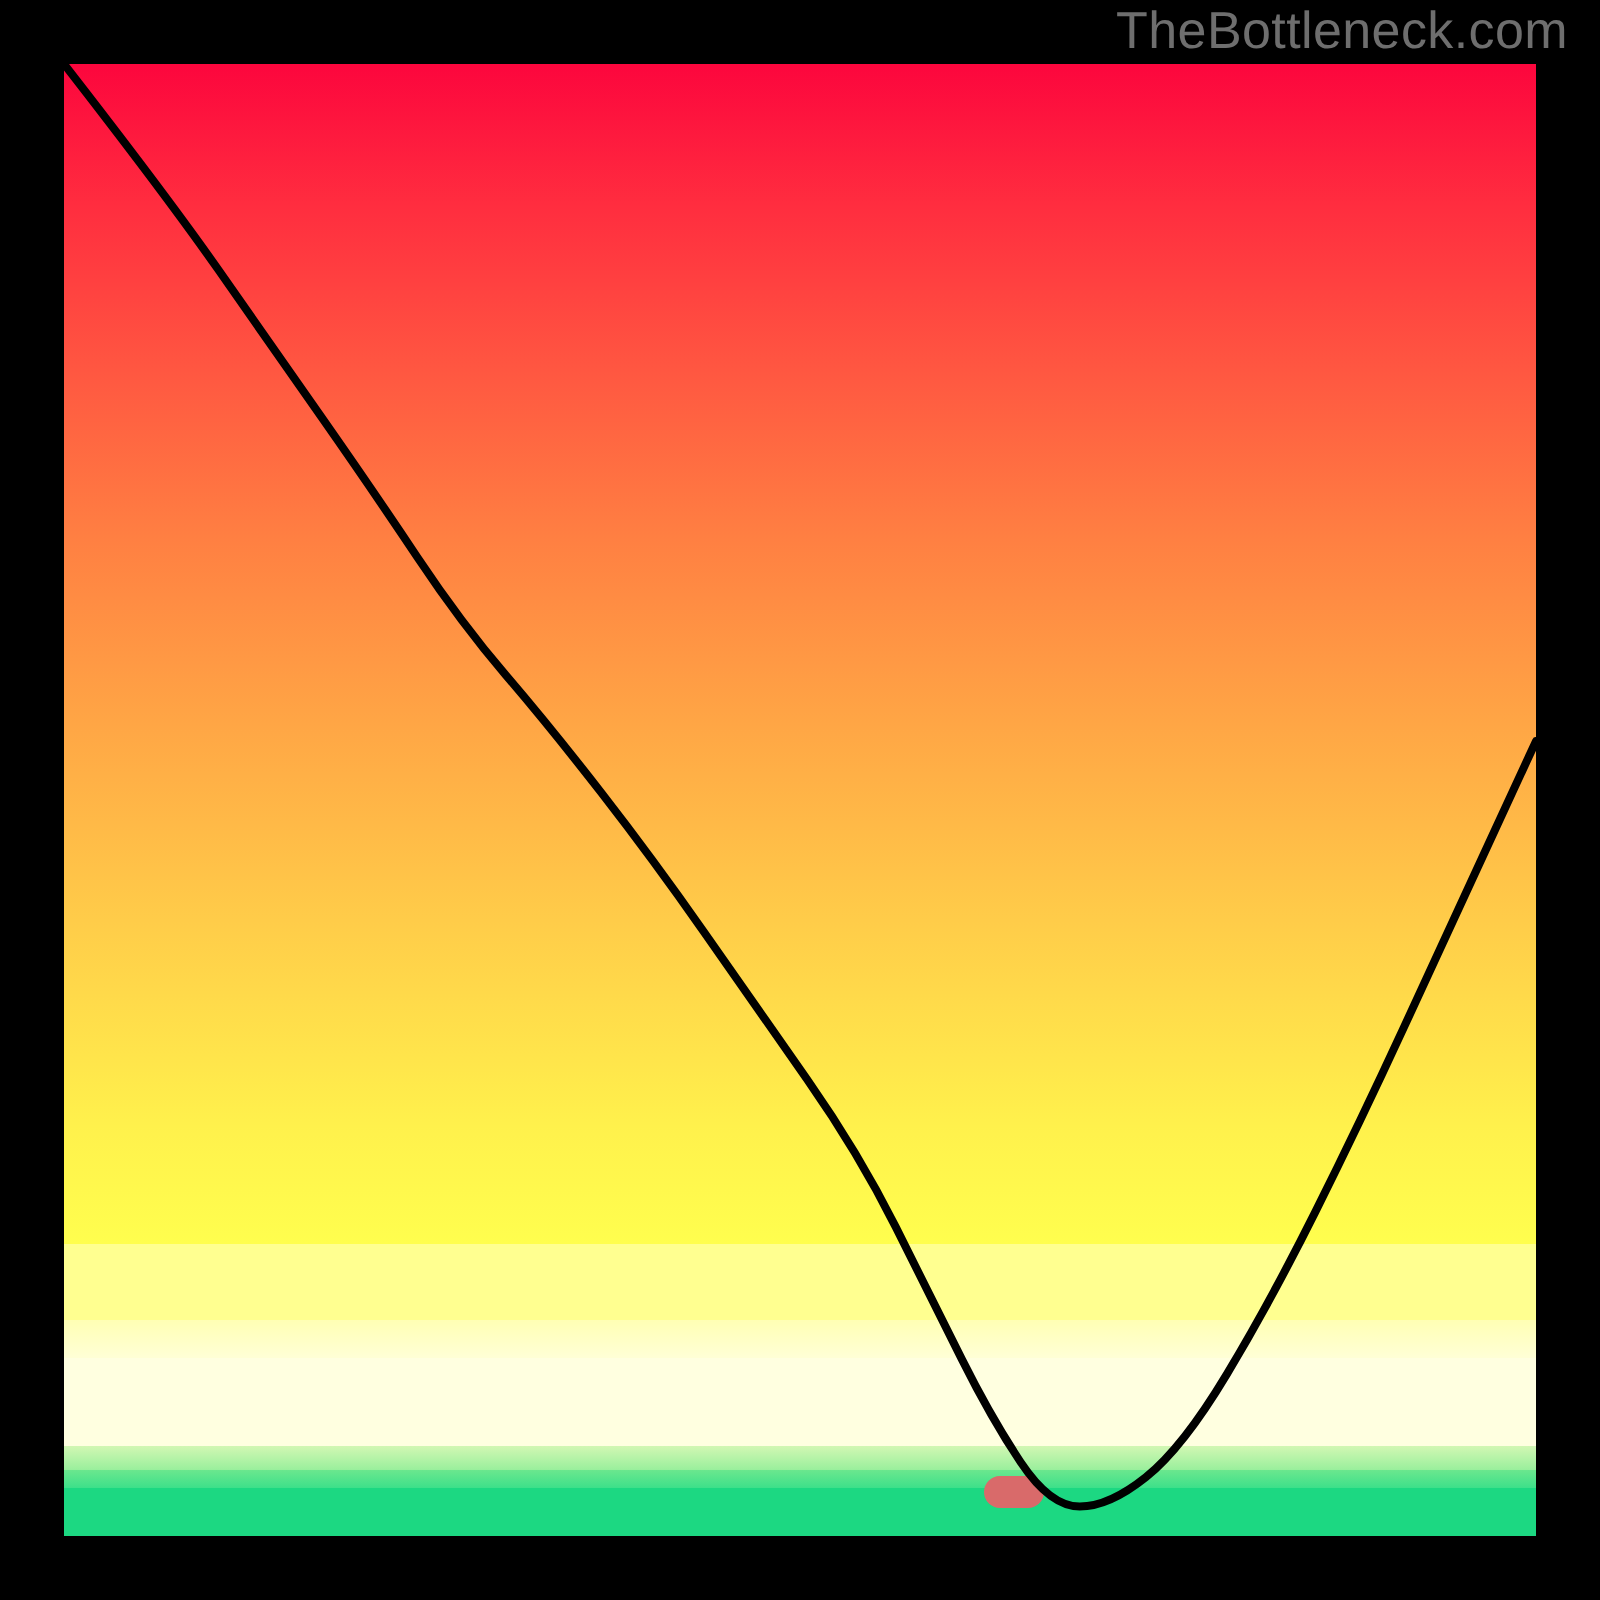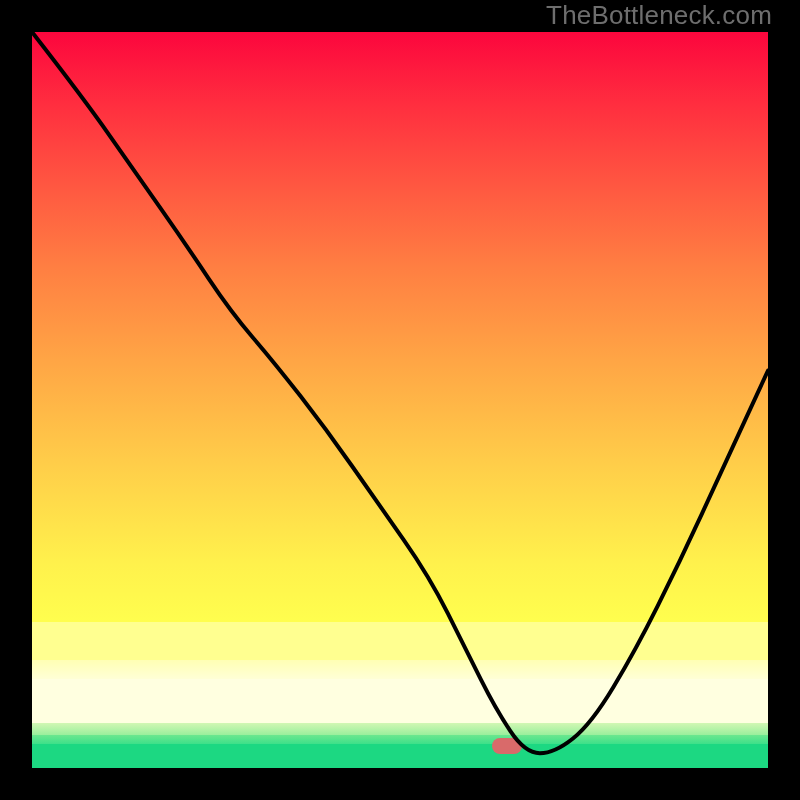--- a/index.html
+++ b/index.html
@@ -12,21 +12,21 @@
   }
   .outer {
     position: relative;
     width: 800px;
     height: 800px;
     background: #000;
   }
   .watermark {
     position: absolute;
     top: 0px;
-    right: 28px;
+    right: 16px;
     font-family: Arial, Helvetica, sans-serif;
     font-size: 26px;
     font-weight: 500;
     color: #6e6e6e;
     letter-spacing: 0.2px;
     z-index: 5;
     text-align: right;
   }
   .plot {
     position: absolute;

